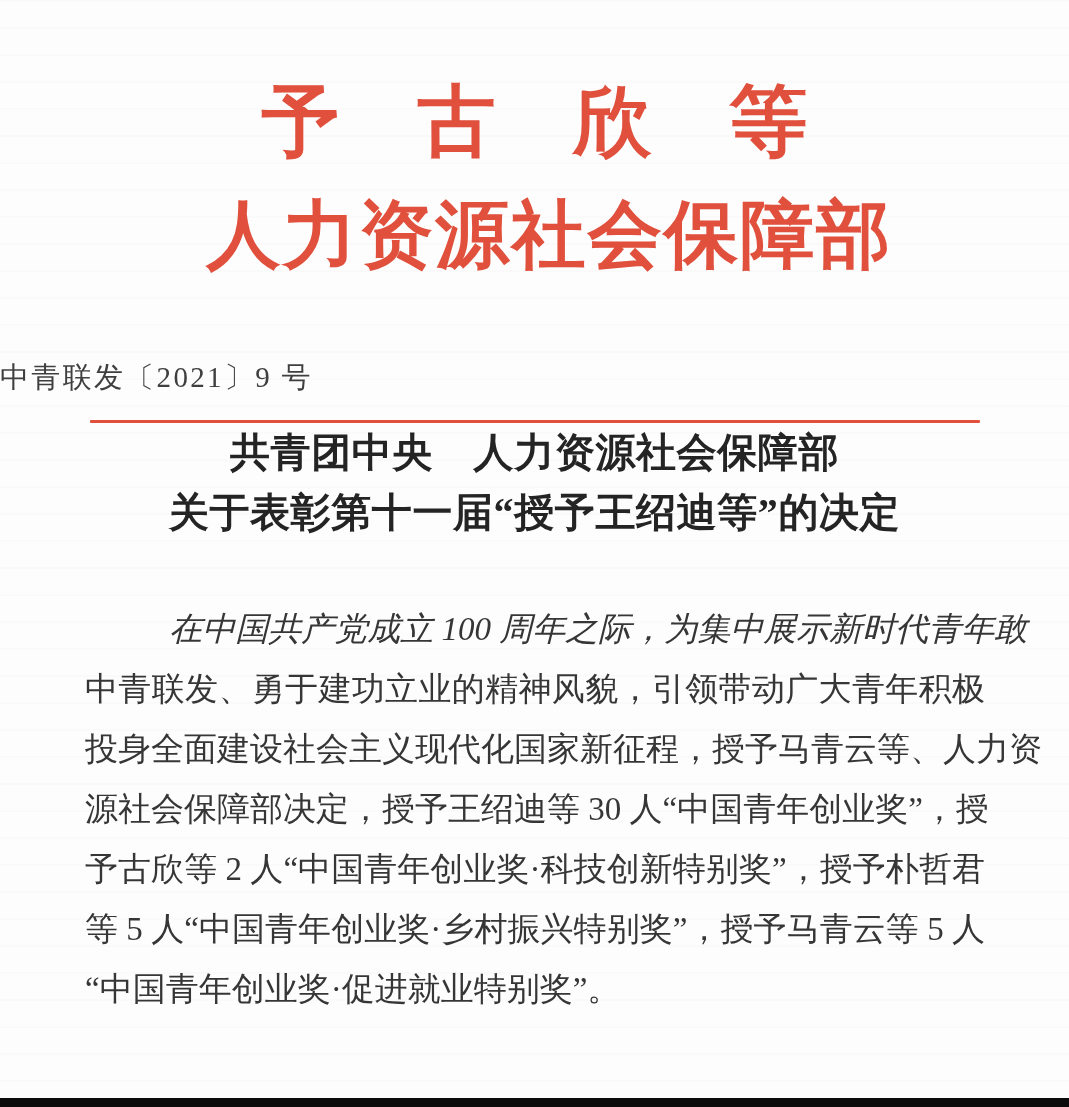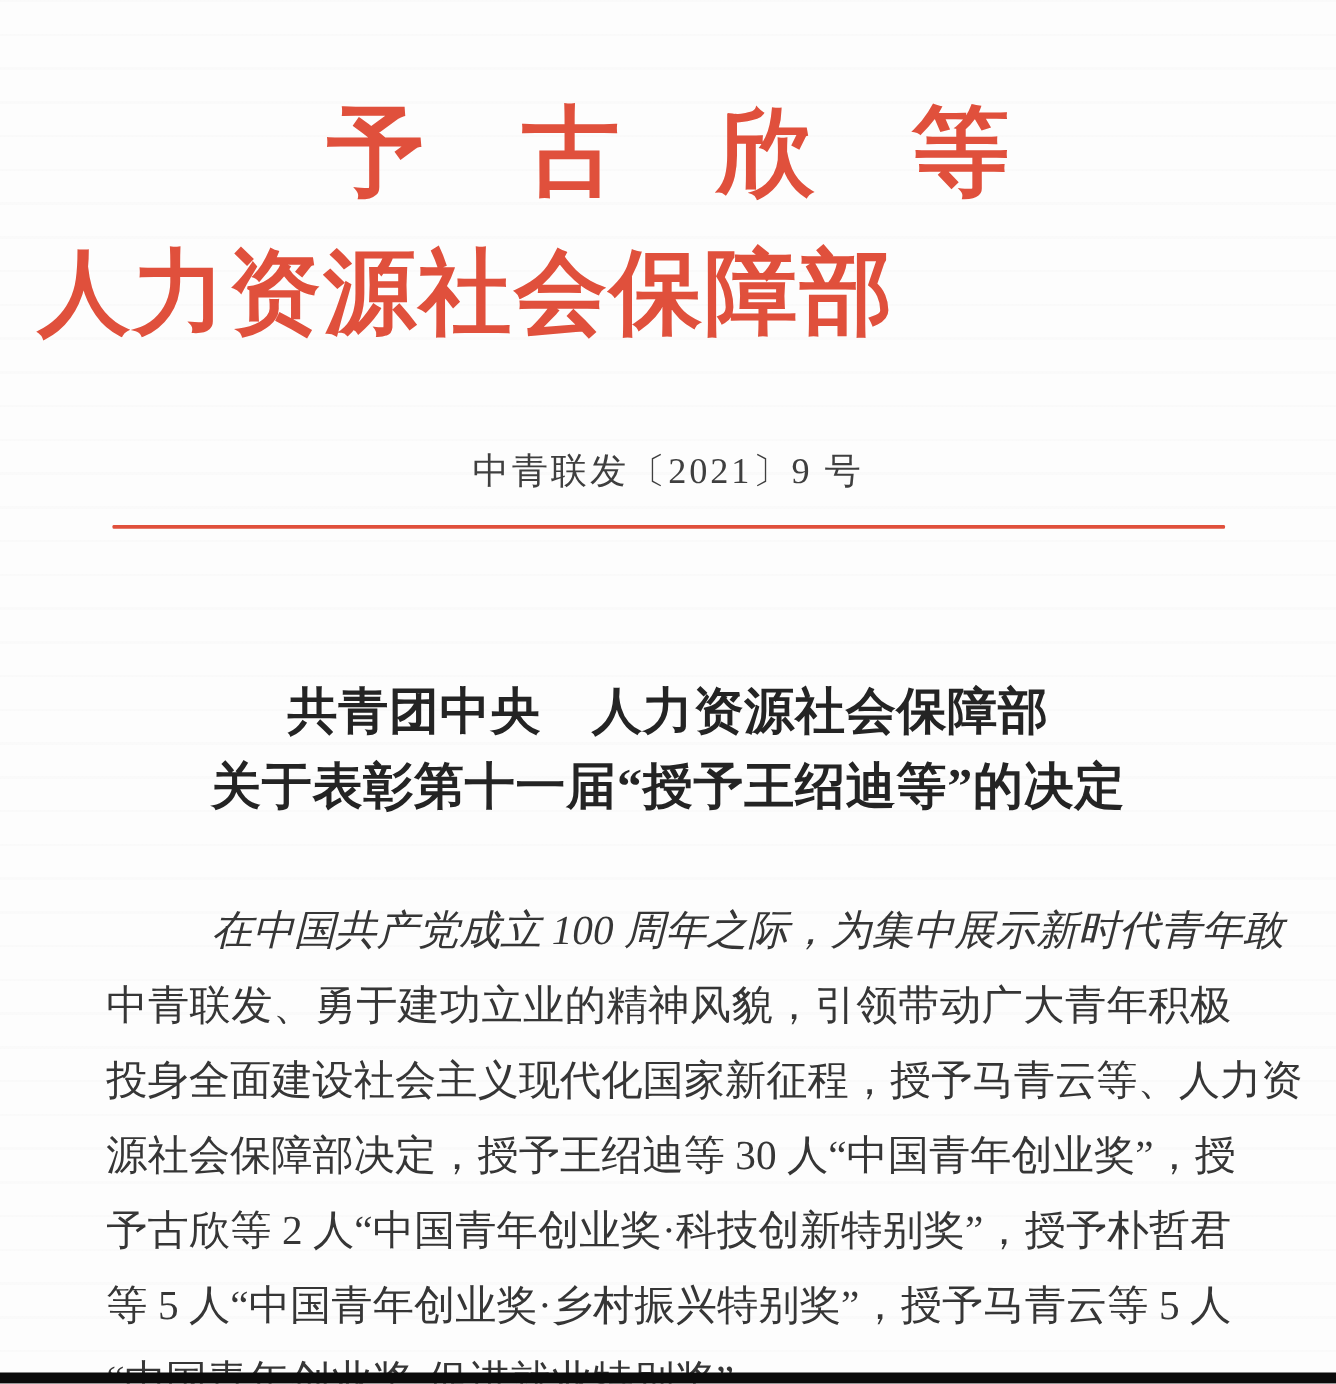--- a/index.html
+++ b/index.html
@@ -30,46 +30,45 @@
     font-size: 78px;
     line-height: 1.08;
     font-weight: bold;
     color: var(--accent);
     letter-spacing: 1em;
     text-indent: 1em;
     white-space: nowrap;
   }
   .org-line2 {
     margin-top: 32px;
+    text-align: center;
     font-size: 74px;
     line-height: 1.08;
     font-weight: bold;
     color: var(--accent);
     letter-spacing: 0.03em;
     text-indent: 0.03em;
     white-space: nowrap;
     padding-left: 28px;
   }
   .doc-number {
     margin-top: 84px;
-    text-align: center;
     font-size: 29px;
     line-height: 1.2;
     color: #3f3f3f;
     letter-spacing: 0.08em;
   }
   .red-rule {
     width: 890px;
     height: 3px;
     margin: 25px auto 0 auto;
     background: var(--accent);
     border-radius: 1px;
   }
   .doc-title {
-    margin-top: 116px;
     text-align: center;
     color: #242424;
     font-weight: bold;
     font-size: 40px;
     line-height: 60px;
     letter-spacing: 0.015em;
   }
   .doc-body {
     width: 900px;
     margin: 56px auto 0 85px;

